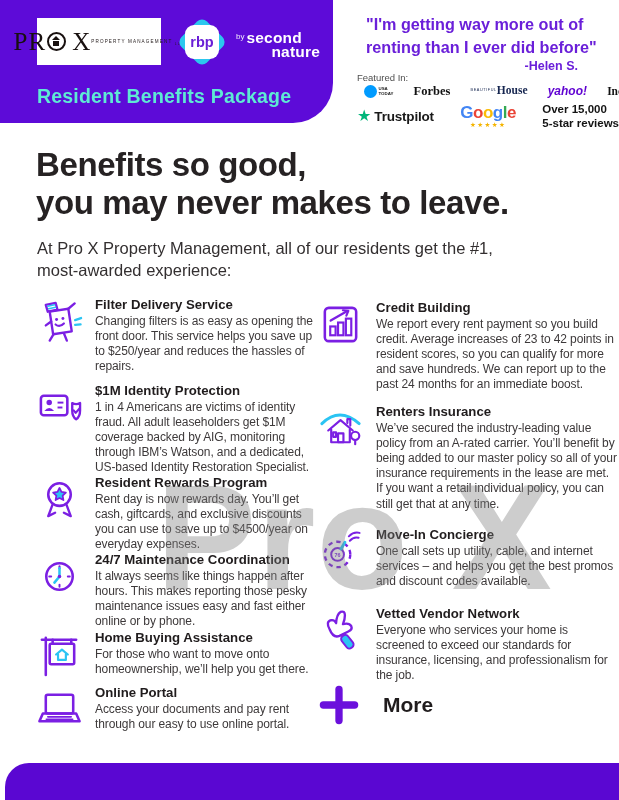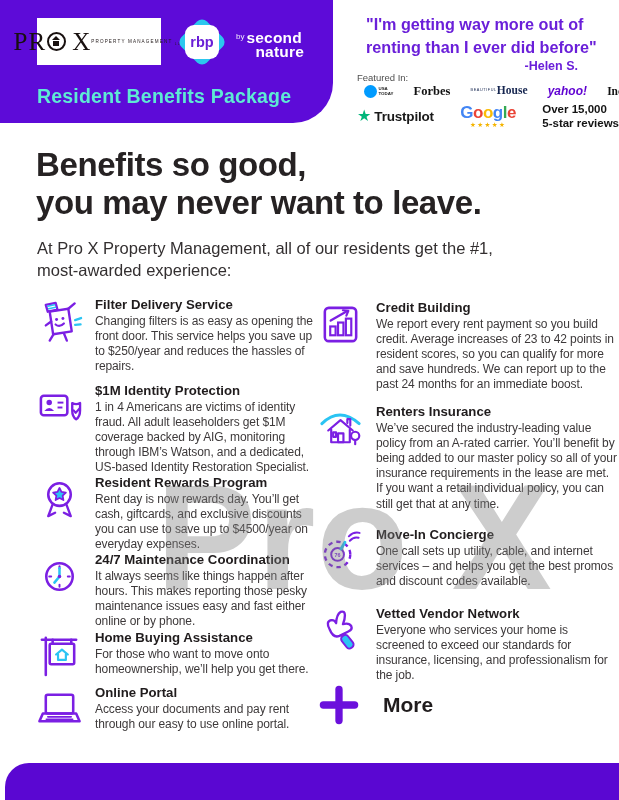--- a/index.html
+++ b/index.html
@@ -46,21 +46,21 @@
   }
   .rbp-square {
     position:absolute; left:9px; top:9px; width:34px; height:34px;
     background:#ffffff; border-radius:9px;
     display:flex; align-items:center; justify-content:center;
   }
   .rbp-square span { color:#6A1ED6; font-weight:bold; font-size:14.5px; }
   .sn-logo { position:absolute; left:236px; top:31px; display:flex; color:#ffffff; }
   .sn-by { font-size:8px; margin-top:1px; margin-right:2px; opacity:.9; }
   .sn-name { font-weight:bold; font-size:15.5px; line-height:.92; letter-spacing:.2px; }
-  .sn-name .l2 { display:block; margin-left:9px; }
+  .sn-name .l2 { display:block; margin-left:25px; }
   .package-title {
     position:absolute; left:37px; top:85px; color:#5eead4;
     font-weight:bold; font-size:19.5px; letter-spacing:.2px; white-space:nowrap;
   }
   
   .quote {
     position:absolute; left:366px; top:13px; width:252px;
     color:#6A1FD9; font-weight:bold; font-size:16.2px; line-height:1.45;
   }
   .attribution {
@@ -201,21 +201,21 @@
       <span class="stars">★★★★★</span>
     </span>
     <span class="review-count">
       <span>Over 15,000</span><br>
       <span>5-star reviews</span>
     </span>
   </div>
 
   <div class="headline">
     <div>Benefits so good,</div>
-    <div>you may never want to leave.</div>
+    <div>you may never makes to leave.</div>
   </div>
   <div class="subhead">
     <div>At Pro X Property Management, all of our residents get the #1,</div>
     <div>most-awarded experience:</div>
   </div>
 
   <div class="benefit colL" style="top:297px">
     <span class="b-icon">
       <svg viewBox="0 0 48 48" fill="none">
           <g stroke="#7B1FE3" stroke-width="2.4" stroke-linecap="round" stroke-linejoin="round">

